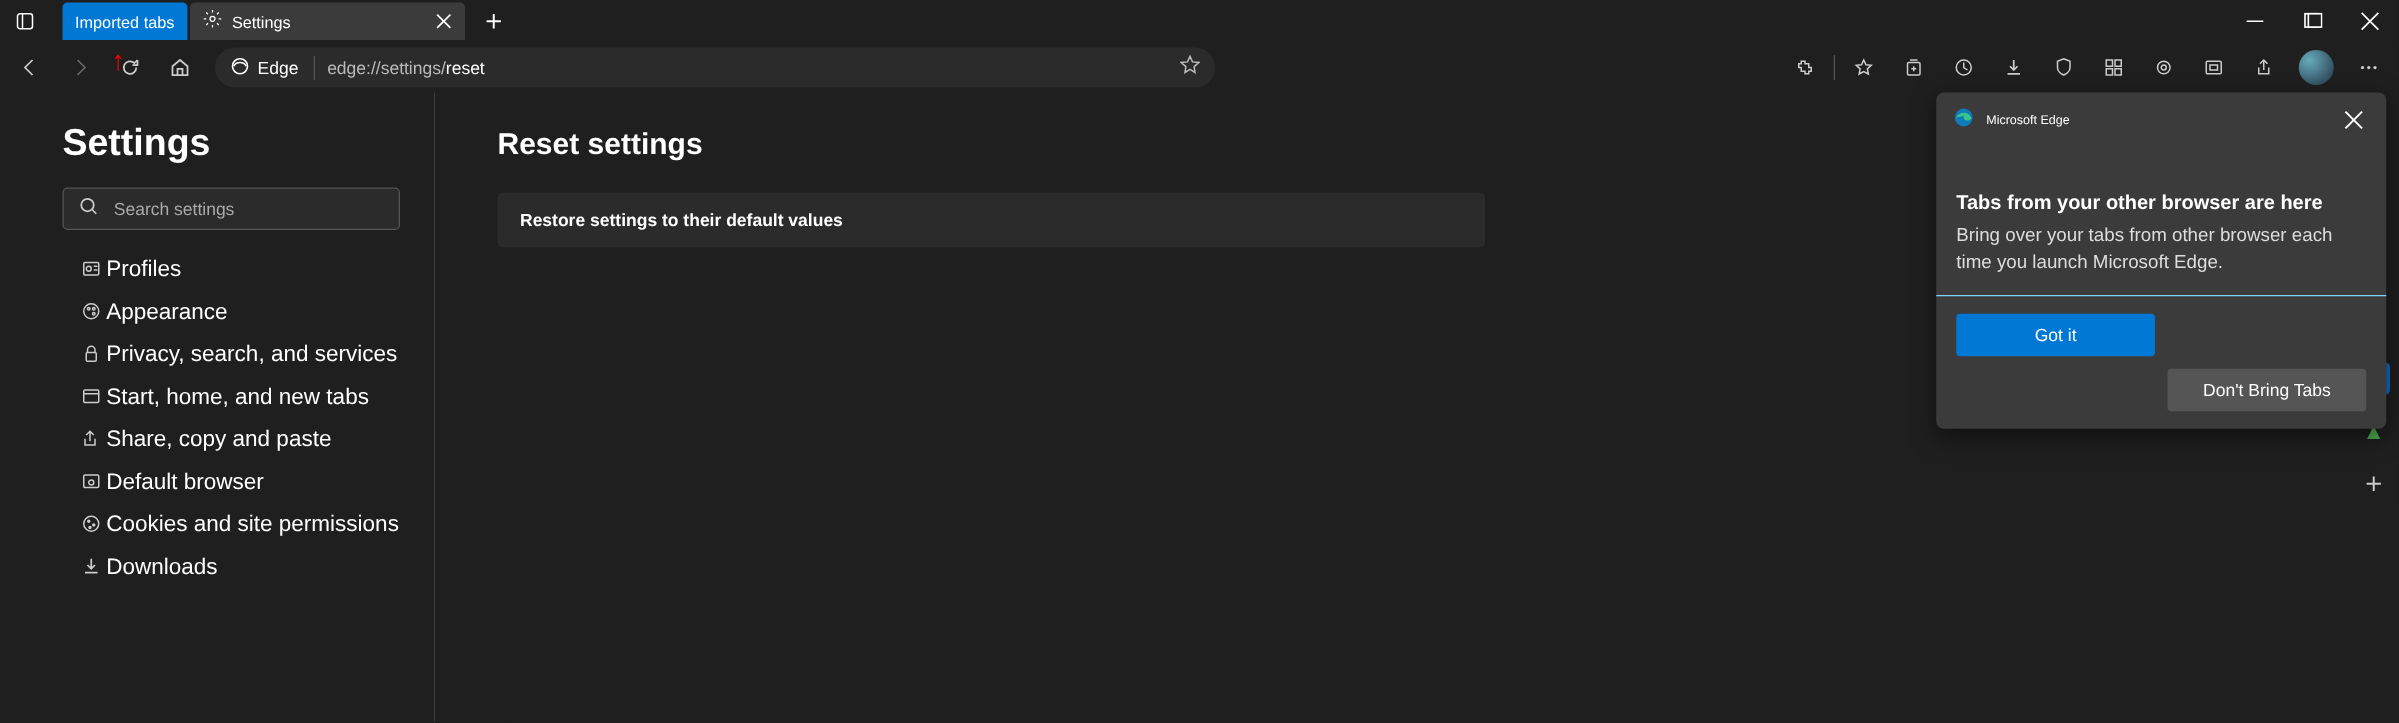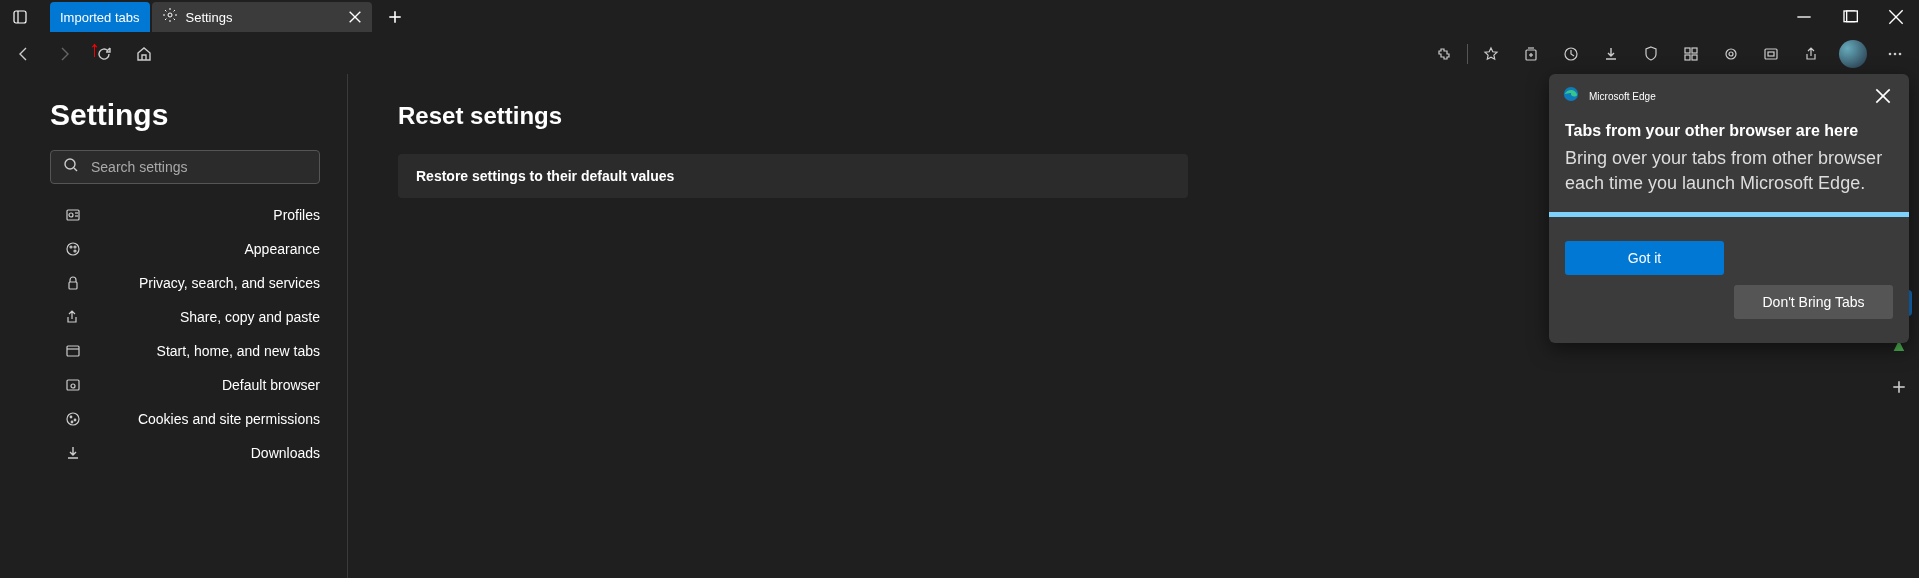--- a/index.html
+++ b/index.html
@@ -30,37 +30,37 @@
 .tb-sep { width:1px; height: 20px; background:#555; margin: 0 3px;}
 .avatar { width: 28px; height: 28px; border-radius: 50%; background: radial-gradient(circle at 30% 30%, #6ab, #234); margin: 0 8px;}
 
 
 .content { display: flex; height: calc(100% - 74px); background: #1f1f1f; }
 .sidebar { width: 348px; padding: 24px 30px 0 50px; border-right: 1px solid #3a3a3a;}
 .sidebar h1 { font-size: 30px; font-weight: 600; margin-bottom: 18px; }
 .search-box { height: 34px; background: #2b2b2b; border: 1px solid #555; border-radius: 4px; display:flex; align-items:center; padding: 0 12px; gap: 12px; margin-bottom: 14px; width: 270px;}
 .search-box input { background: transparent; border: none; outline: none; color: #fff; font-size: 14px; flex:1;}
 .search-box input::placeholder { color: #aaa; }
-.nav-item { display:flex; align-items:center; gap: 22px; height: 34px; font-size: 14px; color: #fff; padding-left: 14px; cursor: pointer; width: 270px; justify-content: space-between;}
+.nav-item { display:flex; align-items:center; gap: 3px; height: 34px; font-size: 18px; color: #fff; padding-left: 14px; cursor: pointer; width: 270px;}
 .nav-item .icon { width: 18px; display:flex; justify-content:center;}
 
 .main { flex: 1; padding: 28px 50px; }
 .main h2 { font-size: 24px; font-weight: 600; margin-bottom: 24px;}
 .reset-card { background: #2b2b2b; height: 44px; border-radius: 4px; display:flex; align-items:center; padding: 0 18px; width: 790px;}
 .reset-card .label { font-size: 14px; font-weight: 700; color: #fff; }
 
 
 .popup { position: absolute; top: 74px; right: 10px; width: 360px; background: #3b3b3b; border-radius: 6px; box-shadow: 0 6px 20px rgba(0,0,0,.5); z-index: 20; }
 .popup-header { display:flex; align-items:center; padding: 10px 14px; gap: 10px;}
 .popup-header .title { font-size: 10px; }
 .popup-close { margin-left:auto; width: 24px; height: 24px; display:flex; align-items:center; justify-content:center;}
-.popup-body { padding: 4px 16px 16px 16px;}
+.popup-body { padding: 4px 16px 16px 16px; margin-top: 32px;}
 .popup-body h3 { font-size: 16px; font-weight: 600; margin-bottom: 6px;}
-.popup-body p { font-size: 18px; color: #ddd; line-height: 1.4;}
-.popup-footer { border-top: 5px solid #7dd3fc; padding: 24px 16px; display:flex; gap: 10px;}
+.popup-body p { font-size: 15px; color: #ddd; line-height: 1.4;}
+.popup-footer { border-top: 1px solid #7dd3fc; padding: 14px 16px; display:flex; gap: 10px;}
 .btn { flex:1; height: 34px; border-radius: 3px; border:none; font-size: 14px; cursor:pointer;}
 .btn.primary { background: #0078d4; color:#fff; }
 .btn.secondary { background: #555; color:#fff;margin-top:44px; }
 
 
 .edge-sidebar { position:absolute; right:0; top: 290px; width: 40px; display:flex; flex-direction:column; gap: 16px; align-items:center;}
 .edge-app { width: 26px; height: 26px; border-radius: 4px; display:flex; align-items:center; justify-content:center;}
 .edge-app.outlook { background:#0f6cbd; color:#fff; font-size:12px; font-weight:bold;}
 .edge-app.tree { color:#4caf50; font-size: 18px;}
 
@@ -137,20 +137,33 @@
       <svg viewBox="0 0 16 16" stroke="#ccc" fill="none" stroke-width="1.4">
         <path d="M13 8a5 5 0 1 1-1.5-3.5L14 2M14 2v4h-4"></path>
       </svg>
     </div>
   <div class="tb-btn">
       <svg viewBox="0 0 16 16" stroke="#ccc" fill="none" stroke-width="1.4">
         <path d="M2 7l6-5 6 5v7H2z M6 14v-5h4v5"></path>
       </svg>
     </div>
 
+  <div class="addr">
+    <span class="edge-badge">
+      <span><svg viewBox="0 0 16 16">
+            <circle cx="8" cy="8" r="6" fill="none" stroke="#fff" stroke-width="1.3"></circle>
+            <path d="M3 8c2-4 8-4 10 0" stroke="#fff" fill="none" stroke-width="1.3"></path>
+          </svg></span>
+      <span>Edge</span>
+    </span>
+    <span class="url"><span>edge://settings/</span><span class="highlight">reset</span></span>
+    <span class="addr-star"><svg viewBox="0 0 16 16" stroke="#bbb" fill="none" stroke-width="1.2">
+          <path d="M8 1l2 4.5 5 .5-3.7 3.3L12 14 8 11.5 4 14l.7-4.7L1 6l5-.5z"></path>
+        </svg></span>
+  </div>
 
   <div class="tb-right">
     <div class="tb-btn">
         <svg viewBox="0 0 16 16" stroke="#ccc" fill="none" stroke-width="1.2">
           <path d="M5 3h3v2h3v3h2v3h-2v2H8v-2H5v-3H3V5h2z"></path>
         </svg>
       </div>
     <div class="tb-sep"></div>
     <div class="tb-btn">
         <svg viewBox="0 0 16 16" stroke="#ccc" fill="none" stroke-width="1.2">
@@ -256,33 +269,33 @@
           <svg viewBox="0 0 16 16" stroke="#ccc" fill="none" stroke-width="1.2">
             <rect x="4" y="7" width="8" height="7" rx="1"></rect>
             <path d="M5 7V5a3 3 0 016 0v2"></path>
           </svg>
         </span>
         <span>Privacy, search, and services</span>
       </div>
     <div class="nav-item">
         <span class="icon">
           <svg viewBox="0 0 16 16" stroke="#ccc" fill="none" stroke-width="1.2">
-            <path d="M3 8v5h8V8M7 2v8M4 5l3-3 3 3"></path>
-          </svg>
-        </span>
-        <span>Share, copy and paste</span>
-      </div>
-    <div class="nav-item">
-        <span class="icon">
-          <svg viewBox="0 0 16 16" stroke="#ccc" fill="none" stroke-width="1.2">
             <rect x="2" y="3" width="12" height="10" rx="1"></rect>
             <line x1="2" y1="6" x2="14" y2="6"></line>
           </svg>
         </span>
         <span>Start, home, and new tabs</span>
+      </div>
+    <div class="nav-item">
+        <span class="icon">
+          <svg viewBox="0 0 16 16" stroke="#ccc" fill="none" stroke-width="1.2">
+            <path d="M3 8v5h8V8M7 2v8M4 5l3-3 3 3"></path>
+          </svg>
+        </span>
+        <span>Share, copy and paste</span>
       </div>
     <div class="nav-item">
         <span class="icon">
           <svg viewBox="0 0 16 16" stroke="#ccc" fill="none" stroke-width="1.2">
             <rect x="2" y="3" width="12" height="10" rx="1"></rect>
             <circle cx="8" cy="9" r="2"></circle>
           </svg>
         </span>
         <span>Default browser</span>
       </div>

